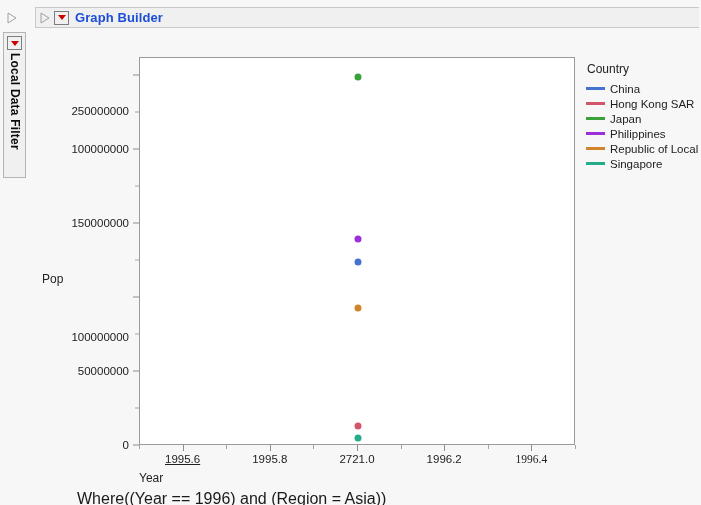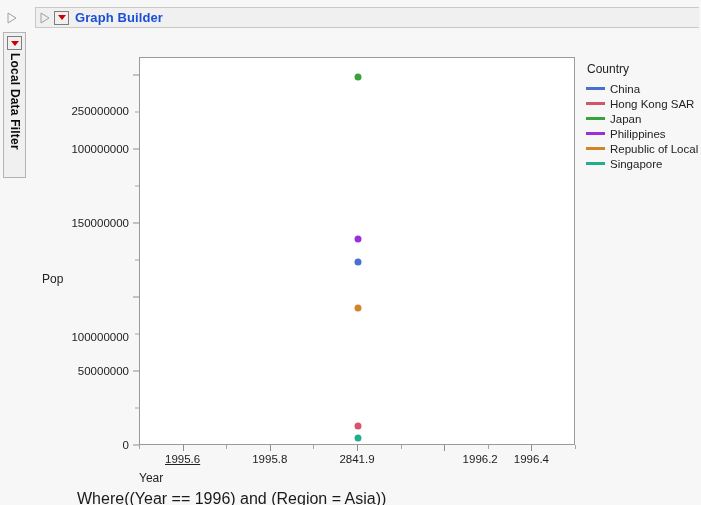--- a/index.html
+++ b/index.html
@@ -306,25 +306,25 @@
         </div>
     </div>
 
     <div class="x-axis">
       <div id="x-ticks">
           <div class="x-tick-major" style="left: 43.6px;"></div>
           <div class="x-tick-label" style="left: 43.6px; text-decoration: underline;">1995.6</div>
           <div class="x-tick-major" style="left: 130.8px;"></div>
           <div class="x-tick-label" style="left: 130.8px;">1995.8</div>
           <div class="x-tick-major" style="left: 218px;"></div>
-          <div class="x-tick-label" style="left: 218px;">2841.9</div>
+          <div class="x-tick-label" style="left: 218px;">2721.0</div>
           <div class="x-tick-major" style="left: 305.2px;"></div>
-          <div class="x-tick-label" style="left: 305.2px; margin-left: 36px;">1996.2</div>
+          <div class="x-tick-label" style="left: 305.2px;">1996.2</div>
           <div class="x-tick-major" style="left: 392.4px;"></div>
-          <div class="x-tick-label" style="left: 392.4px;">1996.4</div>
+          <div class="x-tick-label" style="left: 392.4px; font-family: Liberation Serif, serif;">1996.4</div>
           <div class="x-tick-minor" style="left: 0px;"></div>
           <div class="x-tick-minor" style="left: 87.2px;"></div>
           <div class="x-tick-minor" style="left: 174.4px;"></div>
           <div class="x-tick-minor" style="left: 261.6px;"></div>
           <div class="x-tick-minor" style="left: 348.8px;"></div>
           <div class="x-tick-minor" style="left: 436px;"></div>
         </div>
       <div class="x-axis-title">Year</div>
     </div>
 

